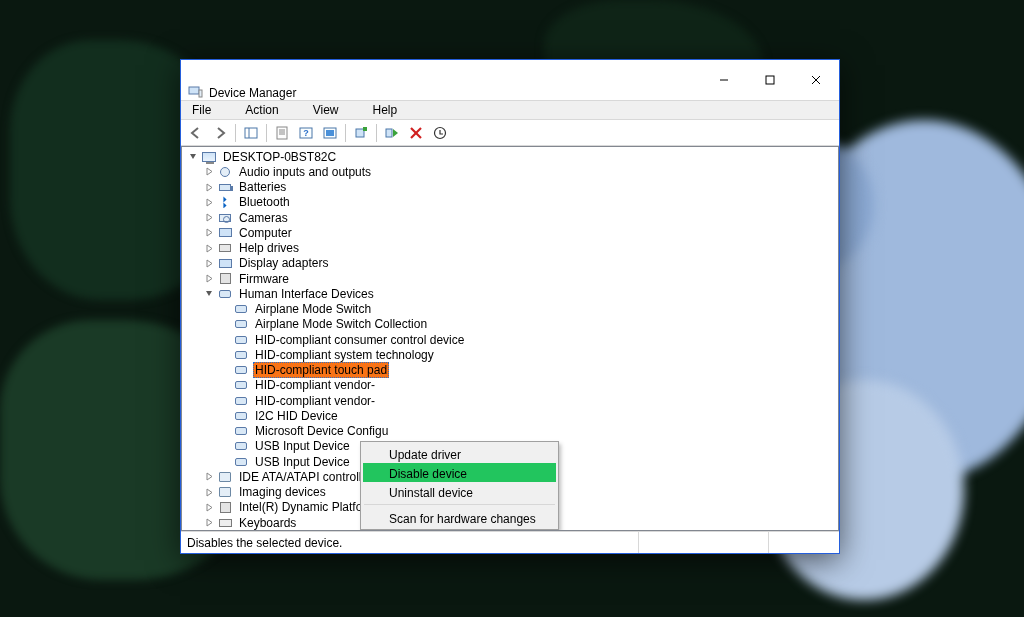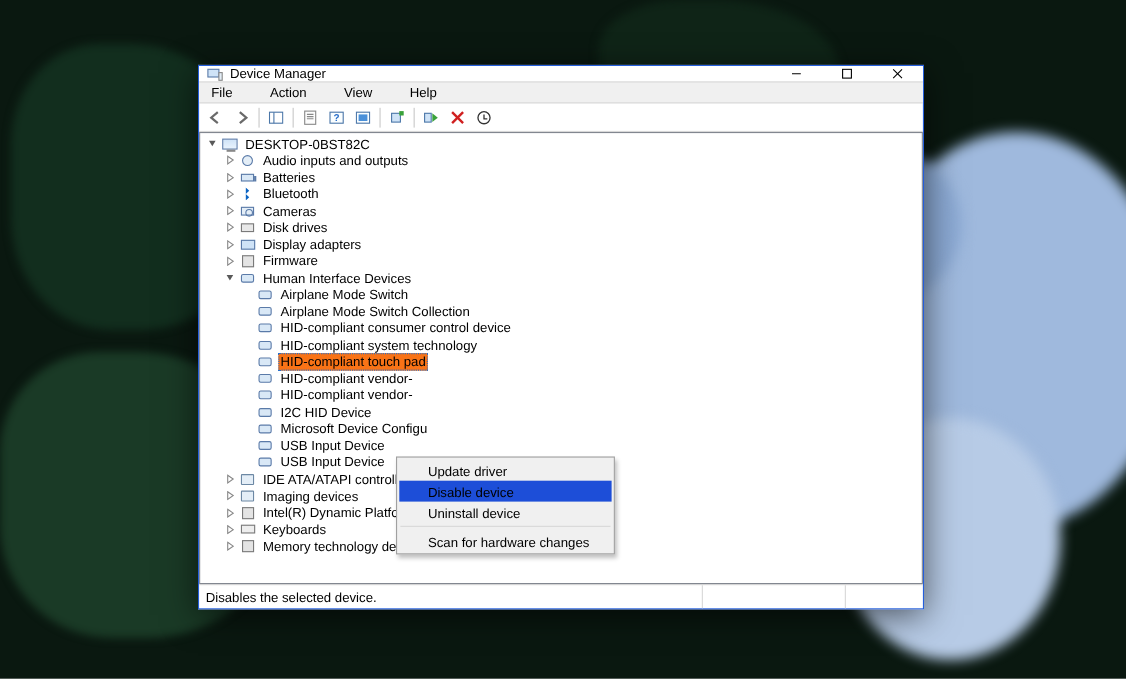--- a/index.html
+++ b/index.html
@@ -9,21 +9,21 @@
 
 .bg-blob { position: absolute; border-radius: 50%; filter: blur(6px); }
 .bg-leaf { position: absolute; border-radius: 40% 60% 55% 45%; filter: blur(4px); }
 
 .window {
   position: absolute; left: 180px; top: 59px; width: 660px; height: 495px;
   background: #fff; border: 1px solid #245edc; box-shadow: 0 6px 30px rgba(0,0,0,.6);
   display: flex; flex-direction: column;
 }
 .titlebar {
-  height: 14px; background: #fff; display: flex; align-items: flex-start;
+  height: 40px; background: #fff; display: flex; align-items: flex-end;
   padding-left: 6px; user-select: none;
 }
 .titlebar .app-icon { width: 16px; height: 16px; margin-right: 6px; display: inline-flex; align-items: center; justify-content: center; }
 .titlebar .title { flex: 1; font-size: 12px; }
 .win-controls { display: flex; height: 100%; }
 .win-btn { width: 46px; height: 100%; display: flex; align-items: center; justify-content: center; cursor: default; }
 
 .menubar { height: 20px; background: #f0f0f0; border-top: 1px solid #d8d8d8; border-bottom: 1px solid #d8d8d8; display: flex; align-items: center; padding: 0 4px; gap: 20px; }
 .menubar .menu-item { padding: 1px 7px; cursor: default; }
 
@@ -45,21 +45,21 @@
 .node-label { padding: 0 2px; }
 .node-label.selected { background: #f97316; border: 1px dotted #2a6fc9; padding: 0 1px; }
 .children { padding-left: 16px; }
 
 .context-menu {
   position: absolute; background: #f0f0f0; border: 1px solid #a0a0a0;
   box-shadow: 2px 3px 4px rgba(0,0,0,.25); padding: 2px; min-width: 188px;
   font-size: 12px; z-index: 10;
 }
 .cm-item { padding: 4px 20px 1px 26px; cursor: default; }
-.cm-item.hover { background: #1d4ed8; }
+.cm-item.hover { background: #22c55e; }
 .cm-sep { height: 1px; background: #d7d7d7; margin: 3px 1px; }
 
 .statusbar { height: 22px; border-top: 1px solid #d8d8d8; display: flex; align-items: center; }
 .status-cell { padding: 0 6px; height: 100%; display: flex; align-items: center; border-right: 1px solid #d8d8d8; }
 .status-cell.main { flex: 1; }
 .status-cell.mid { width: 130px; }
 .status-cell.right { width: 70px; border-right: none; }
 
 
 .ic-pc { width: 14px; height: 10px; border: 1px solid #5a7aa8; background: linear-gradient(#cfe3f7,#e9f3fd); position: relative; }
@@ -251,23 +251,34 @@
             </span>
             <span class="node-label">Cameras</span>
           </div>
           <div class="node-row">
             <span class="toggle">
               <svg viewBox="0 0 9 9">
                 <path d="M2 1 L7 4.5 L2 8 Z" fill="none" stroke="#888" stroke-width="1"></path>
               </svg>
             </span>
             <span class="node-icon">
+              <span class="ic-display"></span>
+            </span>
+            <span class="node-label">Computer</span>
+          </div>
+          <div class="node-row">
+            <span class="toggle">
+              <svg viewBox="0 0 9 9">
+                <path d="M2 1 L7 4.5 L2 8 Z" fill="none" stroke="#888" stroke-width="1"></path>
+              </svg>
+            </span>
+            <span class="node-icon">
               <span class="ic-disk"></span>
             </span>
-            <span class="node-label">Disk drives</span>
+            <span class="node-label">Help drives</span>
           </div>
           <div class="node-row">
             <span class="toggle">
               <svg viewBox="0 0 9 9">
                 <path d="M2 1 L7 4.5 L2 8 Z" fill="none" stroke="#888" stroke-width="1"></path>
               </svg>
             </span>
             <span class="node-icon">
               <span class="ic-display"></span>
             </span>

